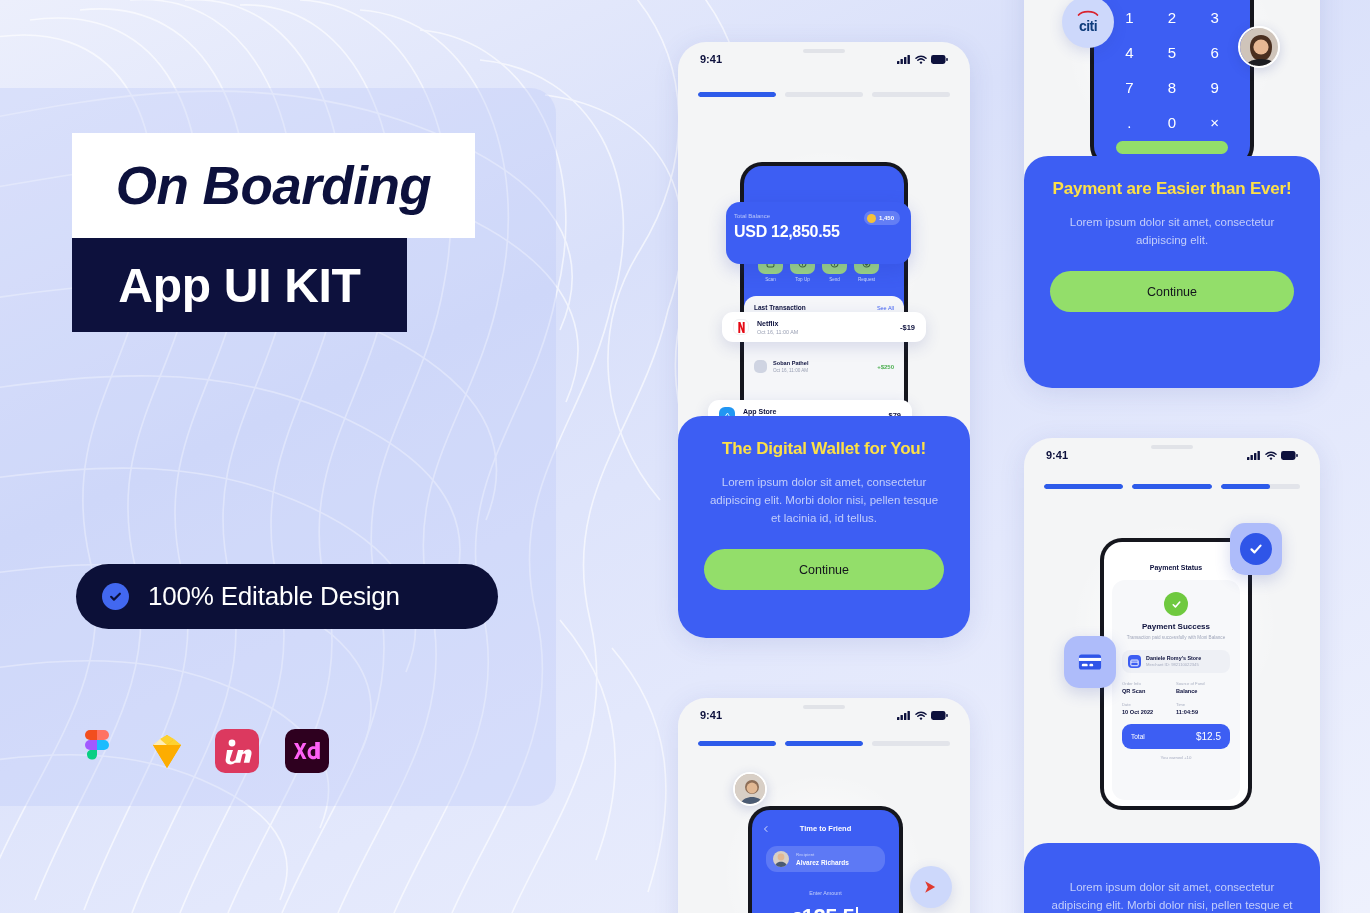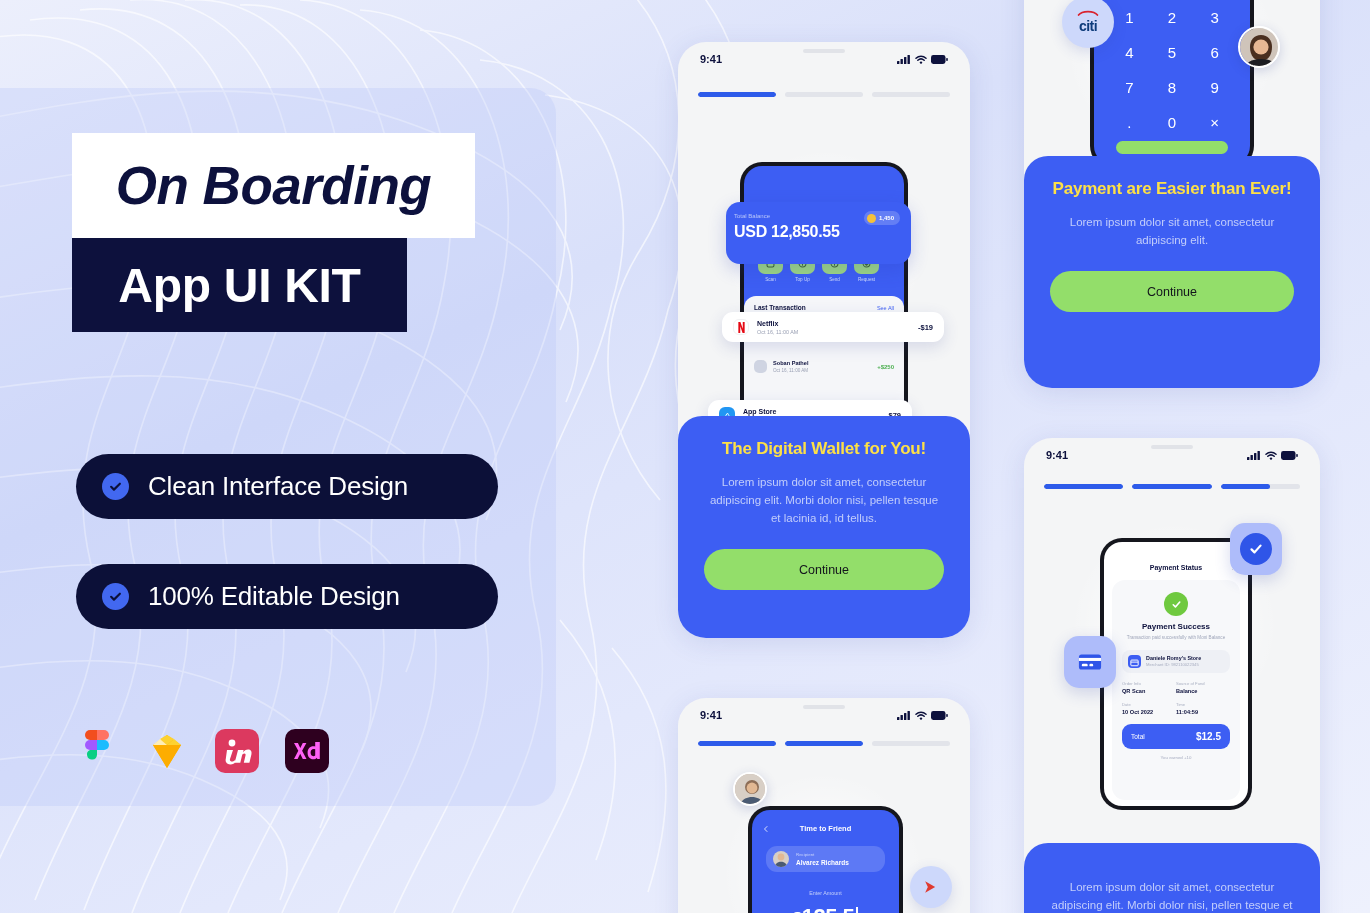--- a/index.html
+++ b/index.html
@@ -223,21 +223,21 @@
   .merch .tt s { display: block; font-size: 4.2px; color: #a7adc0; text-decoration: none; margin-top: 1px; }
   .kv { display: flex; margin-top: 8px; }
   .kv > div { flex: 1; }
   .kv .k { font-size: 4.2px; color: #aab0c2; }
   .kv .v { font-size: 5.6px; color: #0d113d; font-weight: 700; margin-top: 2px; }
   .total-bar {
     margin-top: 9px; background: #3d5ef3; border-radius: 9px;
     padding: 7px 9px; display: flex; justify-content: space-between; align-items: center;
   }
   .total-bar .k { font-size: 6.5px; color: #fff; }
-  .total-bar .v { font-size: 10px; color: #fff; font-weight: 700; }
+  .total-bar .v { font-size: 10px; color: #fff; font-weight: 400; }
   .earned { margin-top: 6px; font-size: 4.4px; color: #a7adc0; text-align: center; }
 
   
   .stf-head { display: flex; align-items: center; padding: 0 10px; }
   .stf-head b { flex: 1; text-align: center; font-size: 7.5px; color: #fff; }
   .rec-pill {
     position: absolute; background: rgba(255,255,255,.17); border-radius: 11px;
     padding: 5px 7px; display: flex; align-items: center;
   }
   .rec-pill .av { width: 16px; height: 16px; border-radius: 50%; overflow: hidden; flex: none; }
@@ -288,28 +288,20 @@
 
   <div class="left">
 
     <div class="title-white">
       <span>On Boarding</span>
     </div>
     <div class="title-dark">
       <span>App UI KIT</span>
     </div>
 
-    <div class="feature f1">
-      <div class="tick">
-        <svg viewBox="0 0 24 24">
-            <path d="M5 12.5l4.5 4.5L19 7.5" fill="none" stroke="#0c1038" stroke-width="3.4" stroke-linecap="round" stroke-linejoin="round"></path>
-          </svg>
-      </div>
-      <span class="flabel">Clean Interface Design</span>
-    </div>
 
     <div class="feature f2">
       <div class="tick">
         <svg viewBox="0 0 24 24">
             <path d="M5 12.5l4.5 4.5L19 7.5" fill="none" stroke="#0c1038" stroke-width="3.4" stroke-linecap="round" stroke-linejoin="round"></path>
           </svg>
       </div>
       <span class="flabel">100% Editable Design</span>
     </div>
 
@@ -461,21 +453,21 @@
 
       <div class="wcard" style="left:48px; top:160px; width:185px; height:62px;">
         <div class="lbl">Total Balance</div>
         <div class="amt">USD 12,850.55</div>
         <div class="coin">
           <span class="dot"></span>
           <span>1,450</span>
         </div>
       </div>
 
-      <div class="float-tx" style="left:44px; top:270px; width:222px;align-items:center;">
+      <div class="float-tx" style="left:44px; top:270px; width:204px;align-items:center;">
         <div class="ic" style="background:#fff;border:1px solid #f0f0f2;">
           <svg width="9" height="11" viewBox="0 0 10 14">
               <path d="M1 0h2.6l3 8.6V0H9v14H6.4l-3-8.6V14H1z" fill="#e50914"></path>
             </svg>
         </div>
         <div class="tt">
           <b>Netflix</b>
           <s>Oct 16, 11:00 AM</s>
         </div>
         <span class="amtv">-$19</span>

